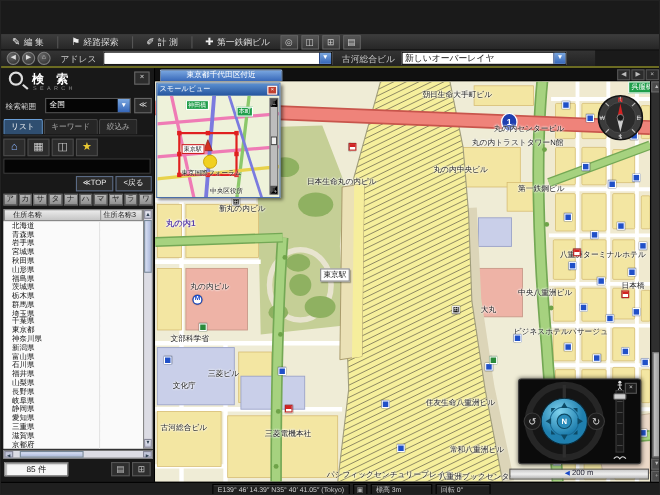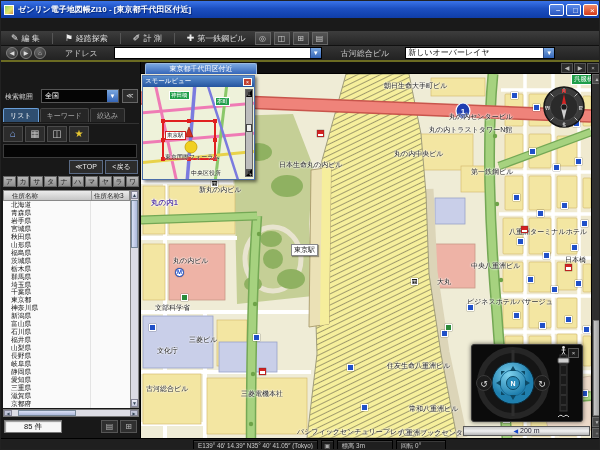--- a/index.html
+++ b/index.html
@@ -17,21 +17,21 @@
   .winbtn.close{background:linear-gradient(#ef8a6a,#d43a1a);}
 
   
   .menubar{position:absolute;left:0;top:17px;width:600px;height:13px;background:#2e2e2e;border-bottom:1px solid #000;display:flex;align-items:center;padding-left:4px;}
   .menu-item{color:#ddd;font-size:8px;padding:0 7px;}
   .toolbar1{position:absolute;left:0;top:30px;width:600px;height:15px;background:linear-gradient(#3d3d3d,#262626);display:flex;align-items:center;padding-left:4px;gap:3px;border-bottom:1px solid #111;}
   .tbtn{display:flex;align-items:center;gap:3px;background:none;border:1px solid transparent;color:#ddd;font-size:8px;height:13px;padding:0 5px;}
   .tbtn .ticon{color:#eee;font-size:9px;}
   .tsep{width:1px;height:11px;background:#555;margin:0 3px;}
   .tibtn{width:16px;height:13px;background:linear-gradient(#555,#383838);border:1px solid #666;color:#ccc;font-size:8px;line-height:11px;text-align:center;padding:0;}
-  .toolbar2{position:absolute;left:0;top:45px;width:600px;height:14px;background:linear-gradient(#343434,#222);display:flex;align-items:center;padding-left:5px;gap:13px;}
+  .toolbar2{position:absolute;left:0;top:45px;width:540px;height:14px;background:linear-gradient(#343434,#222);display:flex;align-items:center;padding-left:5px;gap:3px;}
   .navbtn{width:12px;height:12px;border-radius:50%;background:radial-gradient(circle at 35% 30%,#666,#2a2a2a);border:1px solid #808080;color:#ddd;font-size:6px;line-height:10px;text-align:center;padding:0;}
   .tb2label{color:#ccc;font-size:8px;margin:0 3px 0 6px;white-space:nowrap;}
   .combo{display:flex;height:12px;background:#fff;border:1px solid #000;}
   .combo input{border:none;height:10px;font-size:8px;padding:0 2px;flex:1;outline:none;background:#fff;}
   .combo .cval{flex:1;font-size:8px;line-height:10px;padding:0 2px;color:#111;white-space:nowrap;}
   .combo .carrow{width:11px;background:linear-gradient(#7aa7e0,#3566b8);color:#fff;font-size:6px;line-height:10px;text-align:center;border-left:1px solid #2a4a88;}
   .accentline{position:absolute;left:0;top:59px;width:600px;height:2px;background:#6b6b22;}
 
   
   .main{position:absolute;left:0;top:61px;width:600px;height:376px;}
@@ -130,29 +130,20 @@
   .statusbar{position:absolute;left:0;top:437px;width:600px;height:13px;background:#1f1f1f;border-top:1px solid #000;display:flex;align-items:center;}
   .sb-spacer{width:192px;}
   .sb-cell{height:11px;border:1px solid #000;box-shadow:inset 0 1px 0 #3a3a3a;color:#ccc;font-size:6.3px;line-height:9px;padding:0 4px;margin-right:3px;white-space:nowrap;}
   .sb-icon{width:13px;text-align:center;color:#aaa;padding:0 1px;}
 </style>
 </head>
 <body>
 
 <div class="app">
 
-  <div class="titlebar">
-    <div class="title-icon"></div>
-    <div class="title-text">ゼンリン電子地図帳Zi10 - [東京都千代田区付近]</div>
-    <div class="winbtns" id="winbtns">
-        <button class="winbtn">−</button>
-        <button class="winbtn">□</button>
-        <button class="winbtn close">×</button>
-      </div>
-  </div>
 
 
   <div class="toolbar1" id="tb-buttons">
       <button class="tbtn">
         <span class="ticon">✎</span>
         <span>編 集</span>
       </button>
       <span class="tsep"></span>
       <button class="tbtn">
         <span class="ticon">⚑</span>
@@ -189,20 +180,26 @@
     <span class="combo" style="width:150px;align-items:center;">
       <span class="cval">新しいオーバーレイヤ</span>
       <span class="carrow">▼</span>
     </span>
   </div>
   <div class="accentline"></div>
 
   <div class="main">
 
     <div class="sidebar">
+      <div class="s-head">
+        <span class="s-mag"></span>
+        <span class="s-title">検 索</span>
+        <span class="s-sub">SEARCH</span>
+        <button class="s-close">×</button>
+      </div>
       <div class="s-range">
         <span class="s-range-label">検索範囲</span>
         <span class="s-select">
           <span class="val">全国</span>
           <span class="arr">▼</span>
         </span>
         <button class="s-collapse">≪</button>
       </div>
       <div class="s-tabs" id="s-tabs">
           <div class="stab active">リスト</div>

